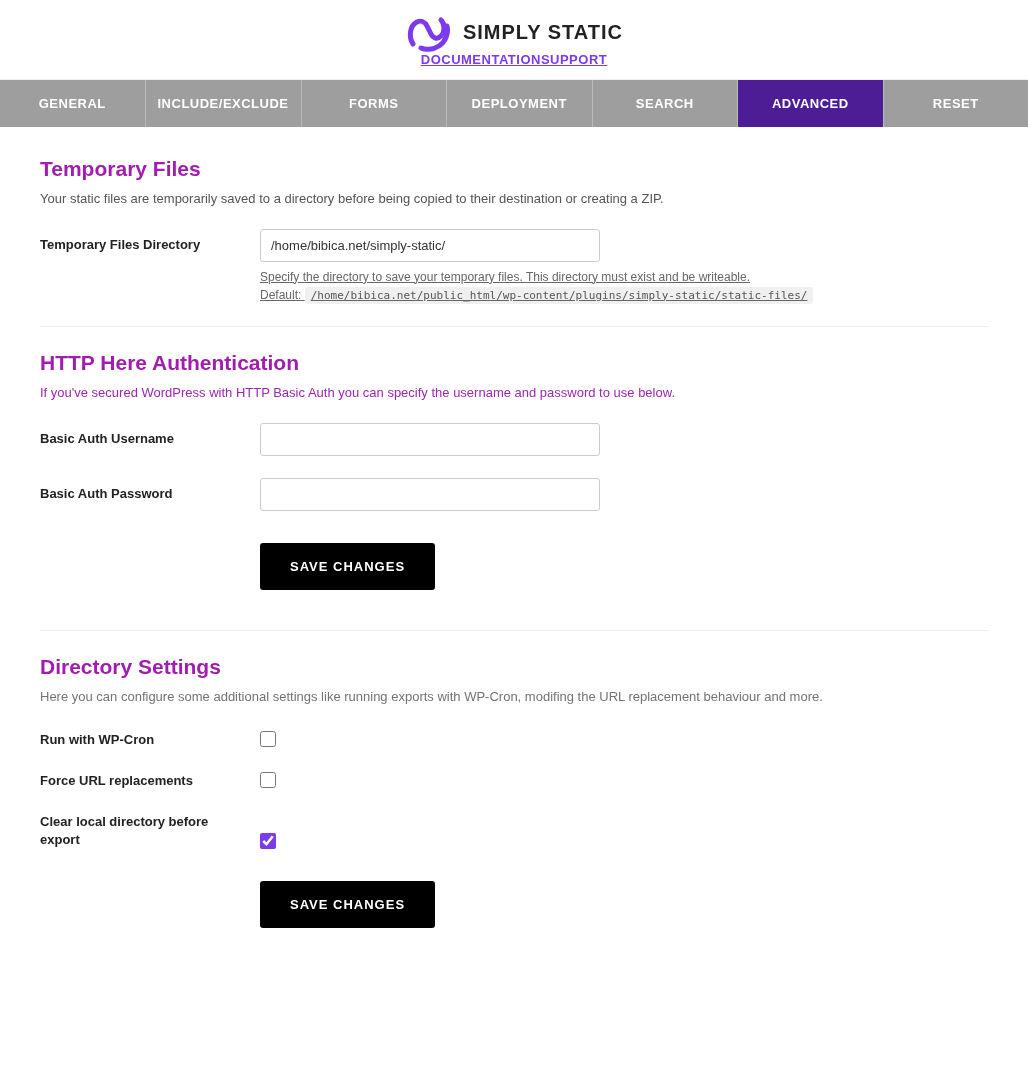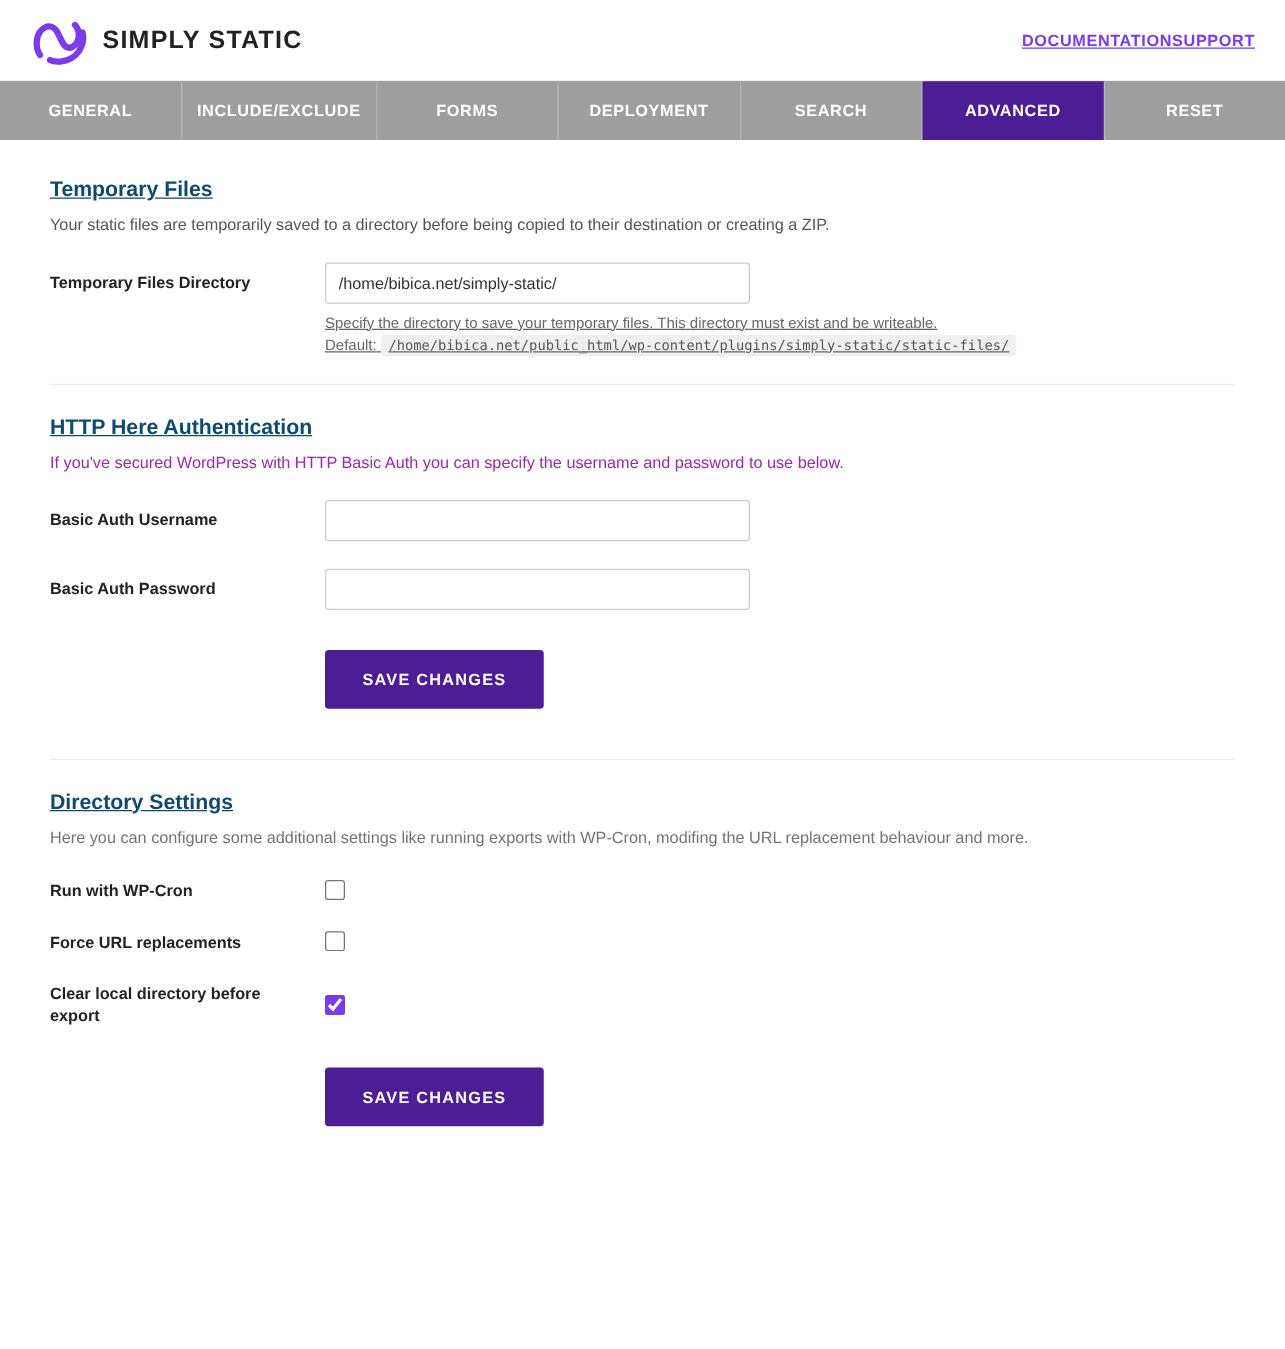--- a/index.html
+++ b/index.html
@@ -6,20 +6,21 @@
     body { font-family: Arial, sans-serif; background: #fff; color: #333; font-size: 14px; }
 
     
     .header {
       display: flex;
       align-items: center;
       justify-content: space-between;
       padding: 12px 24px;
       border-bottom: 1px solid #eee;
       background: #fff;
+      flex-direction: column;
     }
     .logo-area {
       display: flex;
       align-items: center;
       gap: 10px;
     }
     .logo-icon {
       width: 48px;
       height: 40px;
     }
@@ -64,25 +65,24 @@
     }
 
     
     .content {
       padding: 30px 40px;
       max-width: 1028px;
     }
 
     
     .section-title {
-      font-size: 17px;
-      font-weight: 700;
-      color: #0c4a6e;
+      font-size: 21px;
+      font-weight: 700;
+      color: #a21caf;
       margin-bottom: 8px;
-      text-decoration: underline;
     }
     .section-desc {
       font-size: 13px;
       color: #555;
       margin-bottom: 20px;
       line-height: 1.5;
     }
 
     
     .form-row {
@@ -123,21 +123,21 @@
       font-family: monospace;
       font-size: 11px;
       background: #f0f0f0;
       padding: 2px 6px;
       border-radius: 3px;
       color: #555;
       margin-top: 31px;
     }
 
     .save-btn {
-      background: #4c1d95;
+      background: #000000;
       color: #fff;
       border: none;
       padding: 16px 30px;
       font-size: 13px;
       font-weight: 700;
       letter-spacing: 1px;
       cursor: pointer;
       border-radius: 3px;
       margin-left: 220px;
       margin-bottom: 30px;
@@ -154,21 +154,21 @@
     .http-auth-desc {
       font-size: 13px;
       color: #9c27b0;
       margin-bottom: 20px;
       line-height: 1.5;
     }
 
     
     .checkbox-row {
       display: flex;
-      align-items: center;
+      align-items: flex-end;
       margin-bottom: 22px;
       gap: 20px;
       margin-top: 25px;
     }
     .checkbox-label {
       font-weight: 700;
       font-size: 13px;
       color: #222;
       min-width: 200px;
     }

